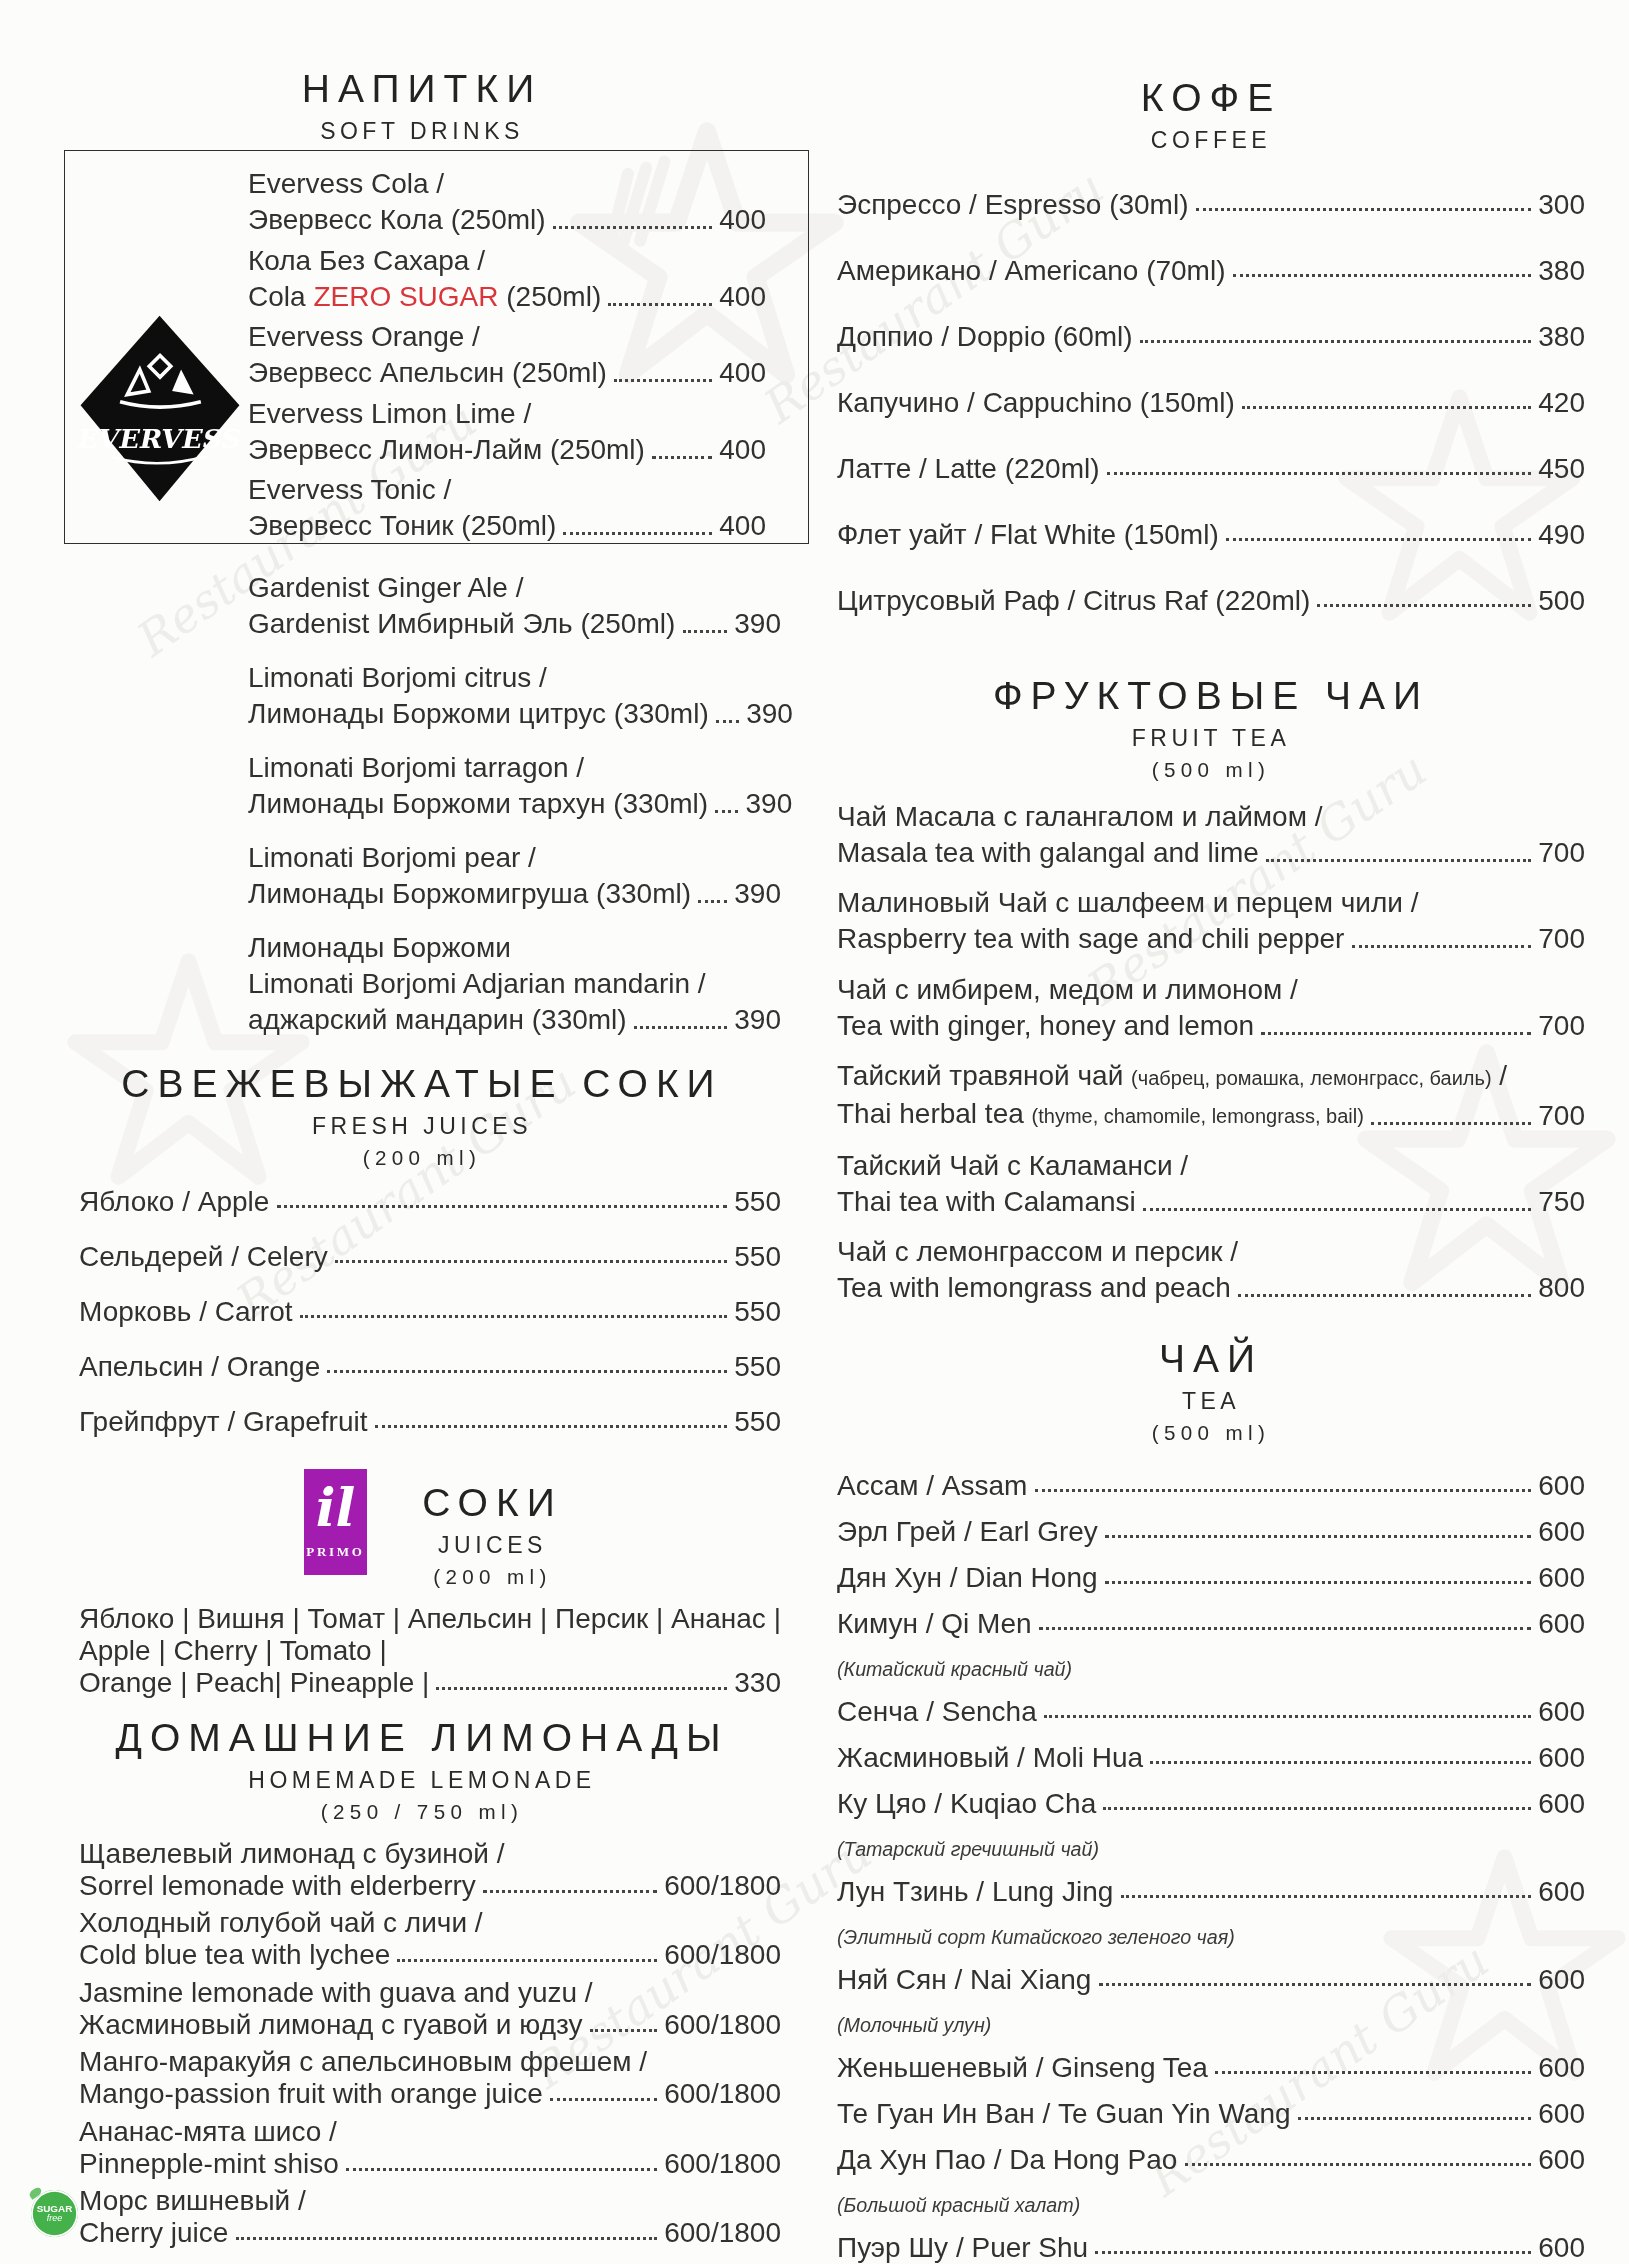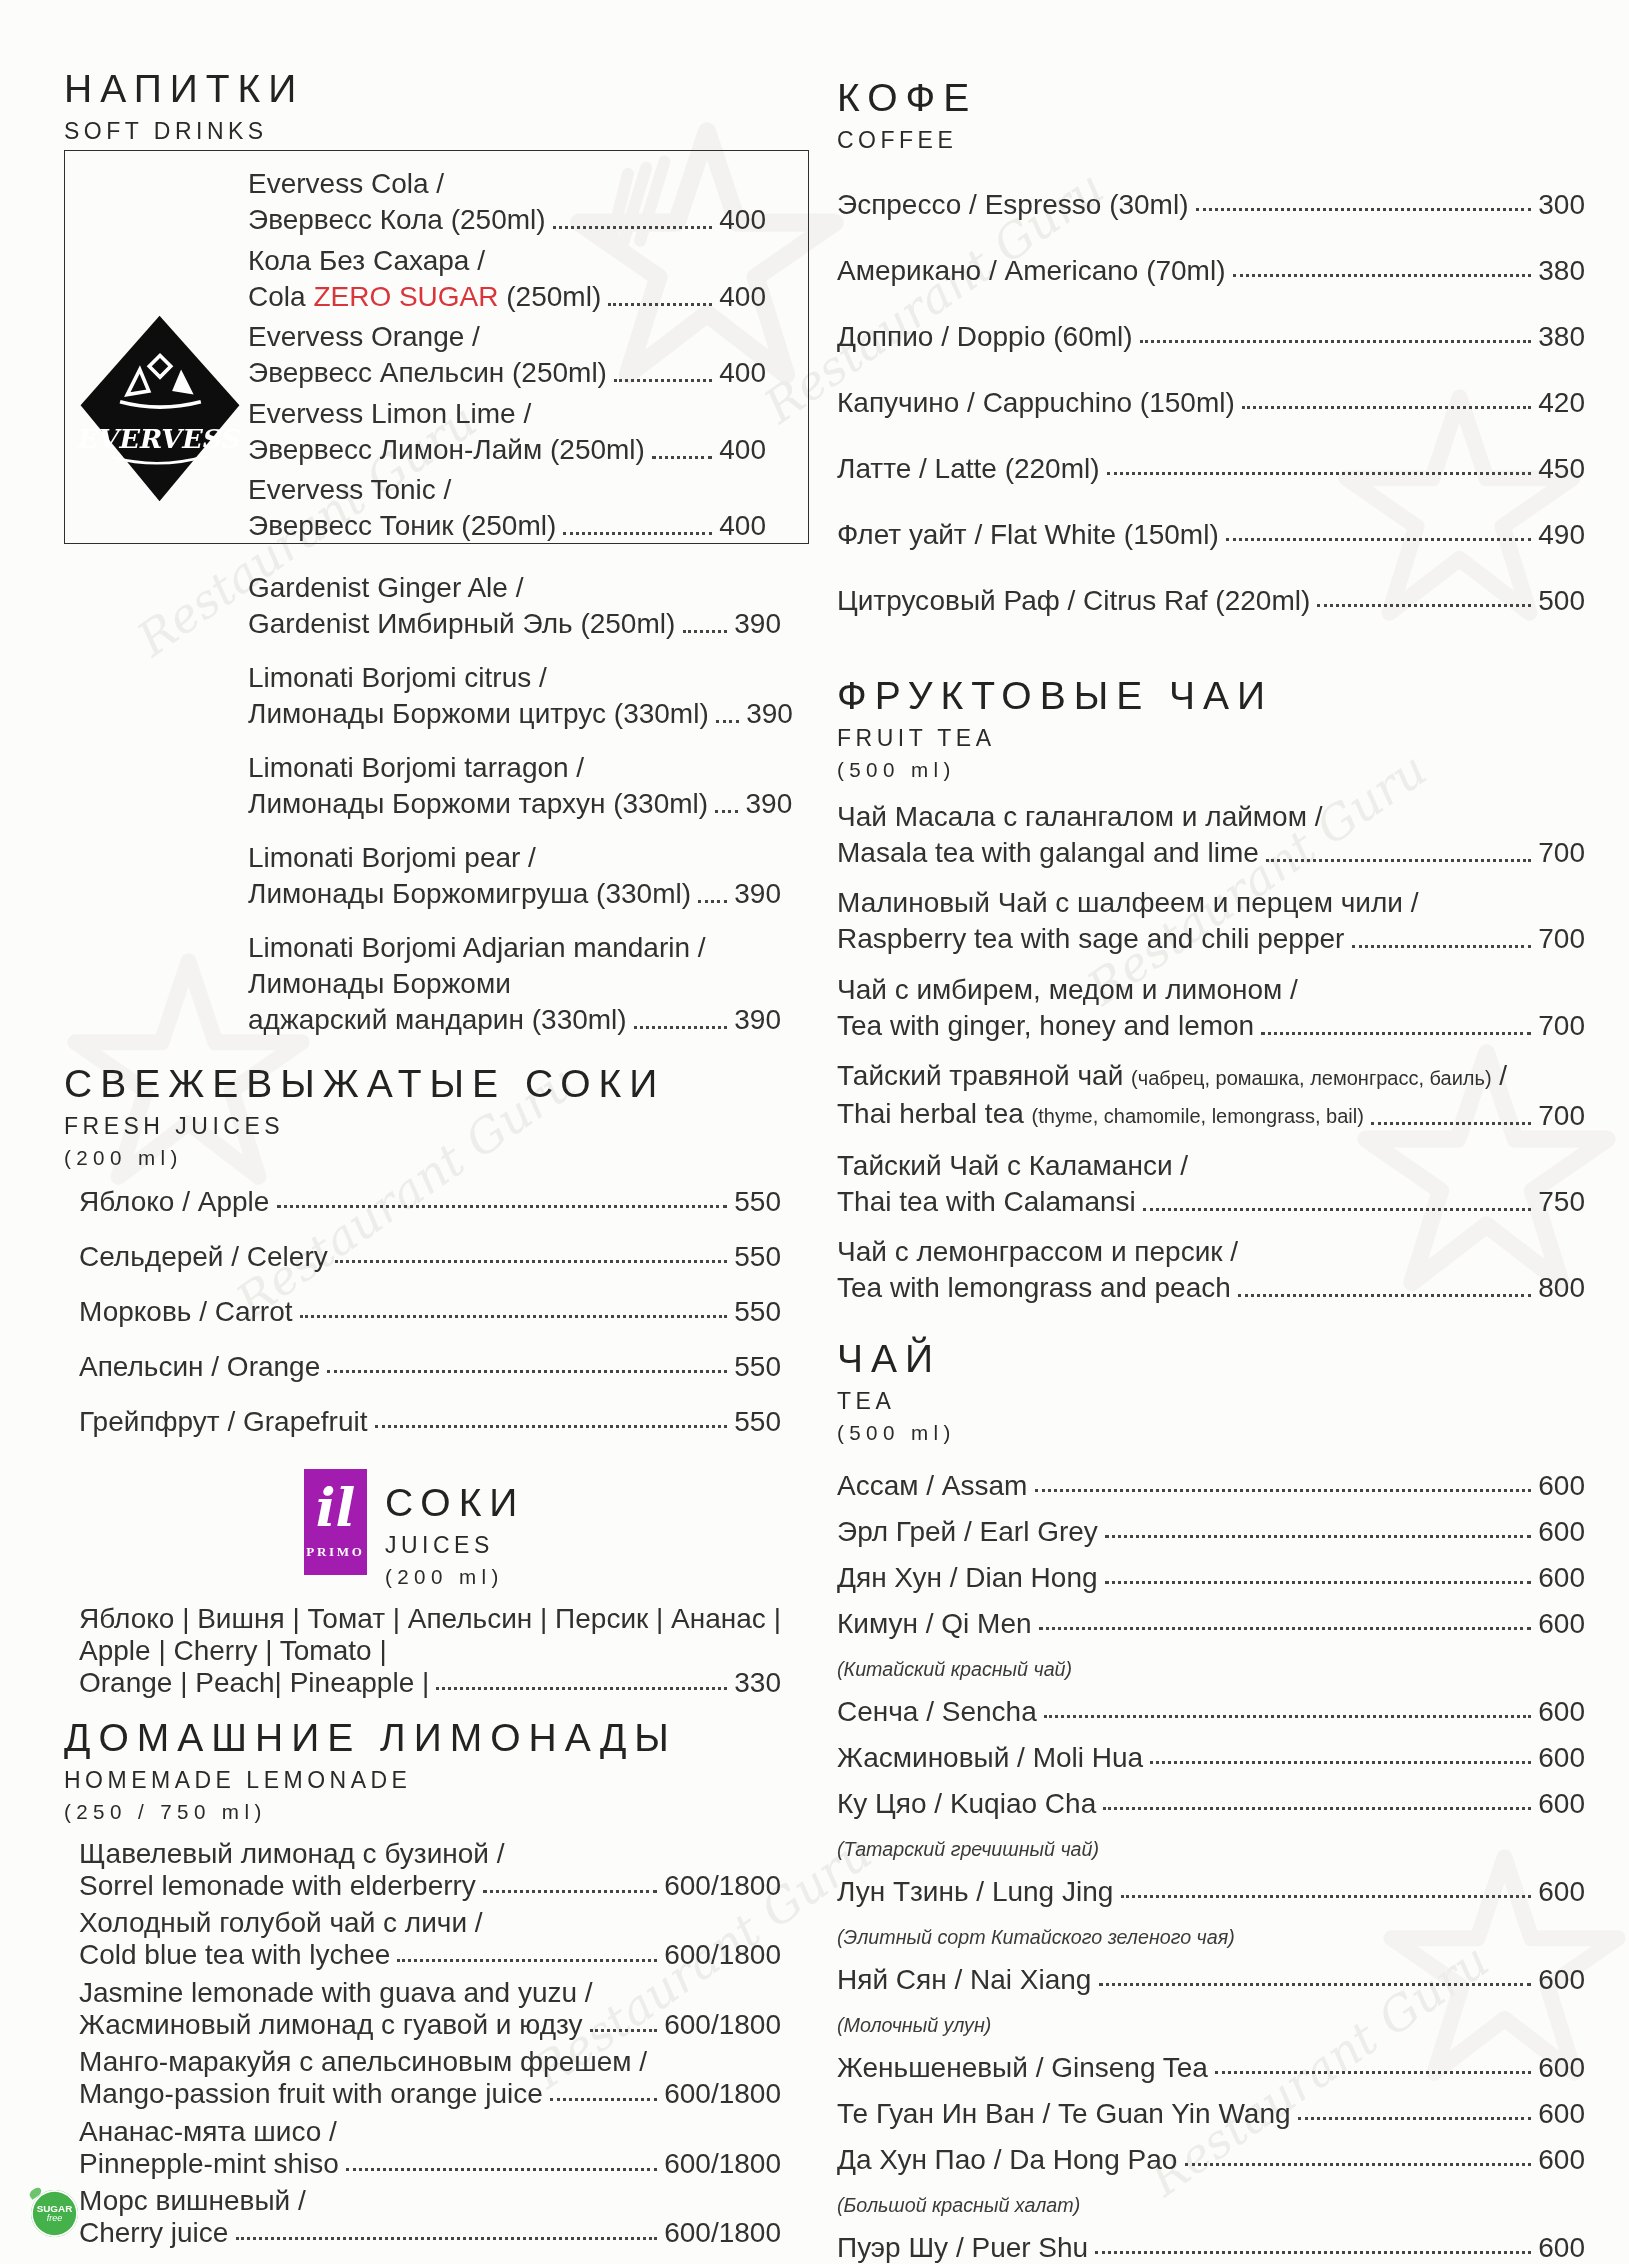--- a/index.html
+++ b/index.html
@@ -10,21 +10,21 @@
     color:#303030;
   }
   
   .wm{
     position:absolute; font-family:"DejaVu Serif","Liberation Serif",serif;
     font-style:italic; font-size:47px; color:#ededea; white-space:nowrap;
     transform:rotate(-35deg); user-select:none;
   }
   .wm-star{position:absolute; opacity:.6;}
   
-  .sec-header{position:absolute; }
+  .sec-header{position:absolute; text-align:center;}
   .h-ru{font-size:39px; letter-spacing:8px; color:#232323; font-weight:500; line-height:45px;}
   .h-en{font-size:23px; letter-spacing:4.5px; color:#2a2a2a; margin-top:7.2px; line-height:27px;}
   .h-ml{font-size:20.6px; letter-spacing:5.4px; color:#2a2a2a; margin-top:6.3px; line-height:24px;}
   
   .items{position:absolute;}
   .menu-item{position:relative; font-size:28px; color:#313131;}
   .item-line{line-height:36px; white-space:nowrap;}
   .with-price{display:flex; align-items:flex-end;}
   .line-text{white-space:nowrap;}
   .leader{flex:1 1 auto; min-width:23px; border-bottom:3.1px dotted #454545; margin:0 7.2px 9px 7.2px;}
@@ -179,22 +179,22 @@
       </div>
       <div class="menu-item">
         <div class="item-line"><span class="line-text">Limonati Borjomi pear /</span></div>
         <div class="item-line with-price">
           <span class="line-text">Лимонады Боржомигруша (330ml)</span>
           <span class="leader"></span>
           <span class="price">390</span>
         </div>
       </div>
       <div class="menu-item">
+        <div class="item-line"><span class="line-text">Лимонады Боржоми</span></div>
         <div class="item-line"><span class="line-text">Limonati Borjomi Adjarian mandarin /</span></div>
-        <div class="item-line"><span class="line-text">Лимонады Боржоми</span></div>
         <div class="item-line with-price">
           <span class="line-text">аджарский мандарин (330ml)</span>
           <span class="leader"></span>
           <span class="price">390</span>
         </div>
       </div>
     </div>
 
   <div class="sec-header" style="left:64px;top:1061px;width:716px;">
     <div class="h-ru">СВЕЖЕВЫЖАТЫЕ СОКИ</div>

